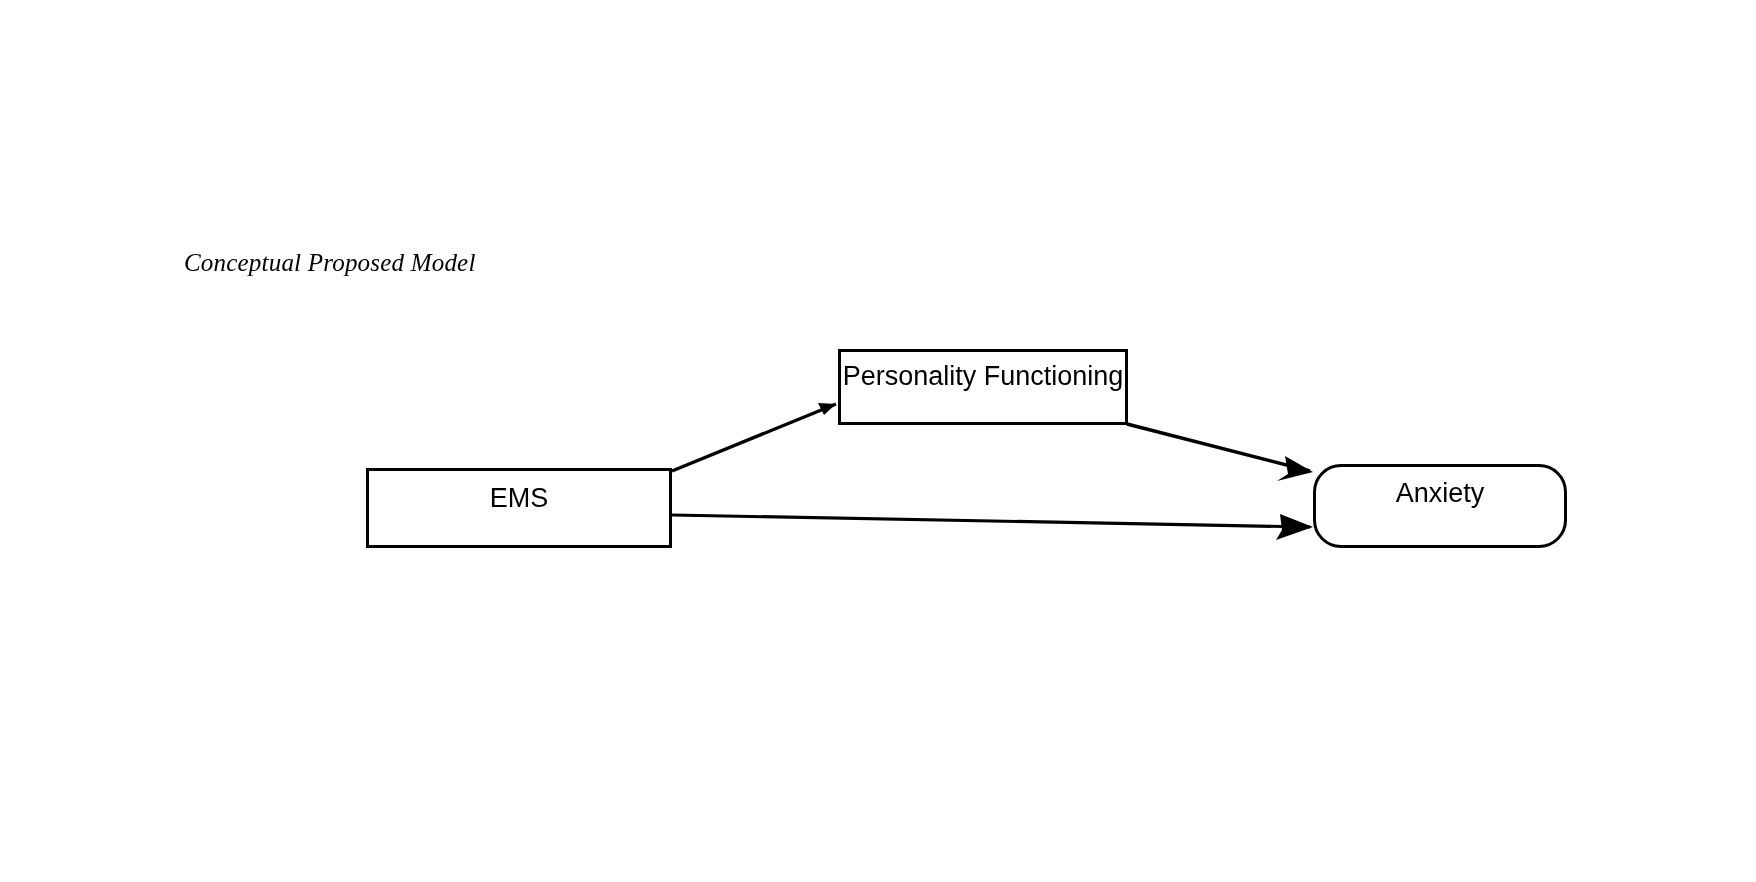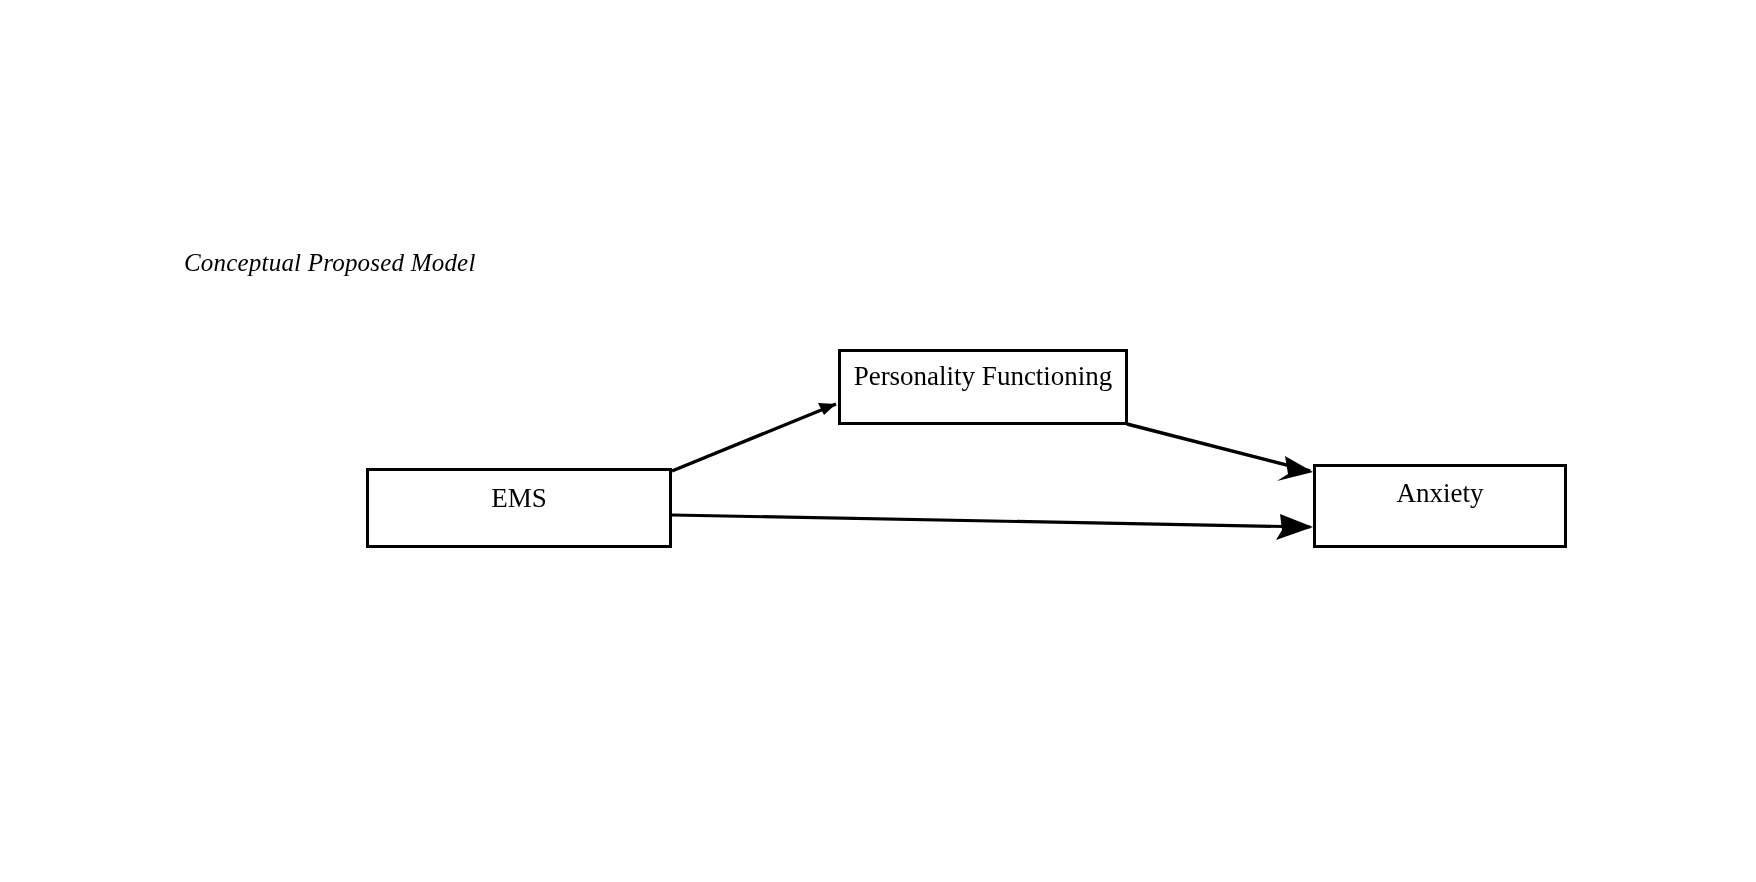--- a/index.html
+++ b/index.html
@@ -46,21 +46,21 @@
     position: absolute;
     box-sizing: border-box;
     background: #ffffff;
     border: 3px solid #000000;
     display: flex;
     align-items: center;
     justify-content: center;
     text-align: center;
   }
   .node-label {
-    font-family: Liberation Serif, serif;
+    font-family: Liberation Sans, sans-serif;
     font-size: 27px;
     line-height: 1.15;
     color: #000000;
     white-space: nowrap;
   }
   #node-ems {
     left: 366px;
     top: 468px;
     width: 306px;
     height: 80px;
@@ -78,20 +78,21 @@
   }
   #node-personality .node-label {
     position: relative;
     top: -10px;
   }
   #node-anxiety {
     left: 1313px;
     top: 464px;
     width: 254px;
     height: 84px;
+    border-radius: 28px;
   }
   #node-anxiety .node-label {
     position: relative;
     top: -12px;
   }
 </style>
 </head>
 <body>
 
 <div id="figure-canvas">

